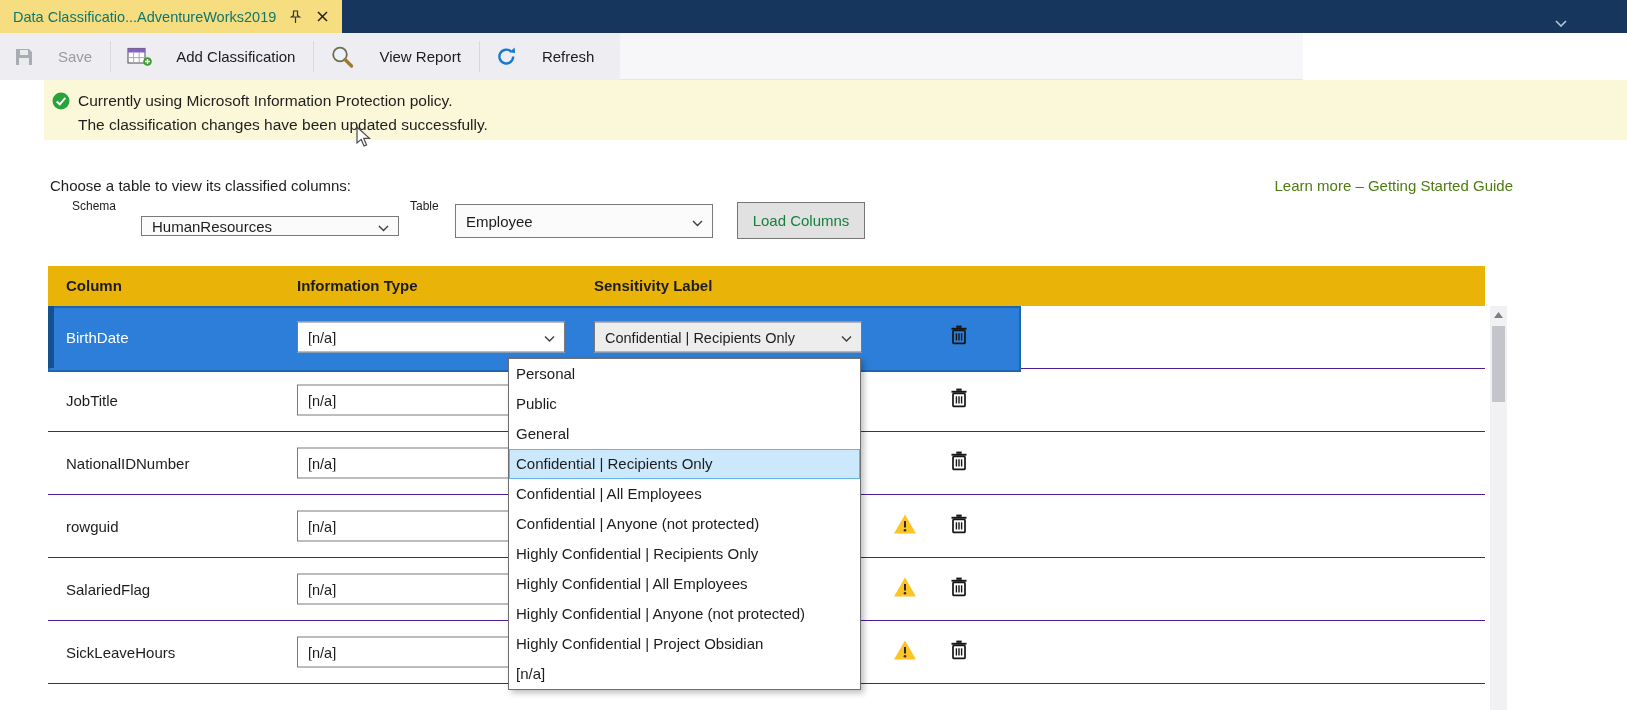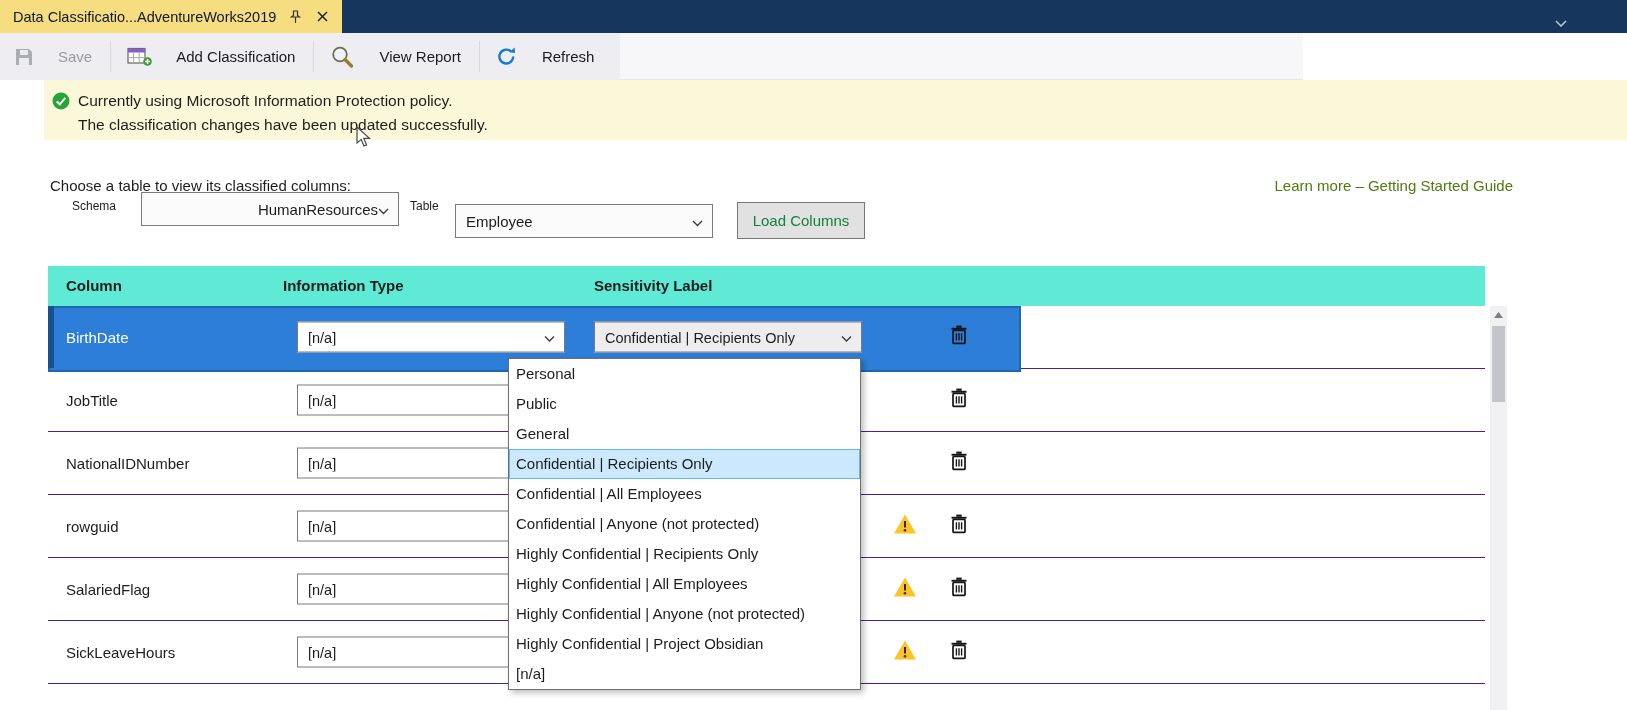--- a/index.html
+++ b/index.html
@@ -3,21 +3,21 @@
 <meta charset="utf-8">
 <style>
   * { margin:0; padding:0; box-sizing:border-box; }
   html,body { width:1627px; height:710px; }
   body { font-family:"Liberation Sans", sans-serif; background:#ffffff; color:#1d1d1d; overflow:hidden; }
   .screen { position:relative; width:1627px; height:710px; background:#fff; overflow:hidden; }
 
   
   .tabbar { position:absolute; left:0; top:0; width:1627px; height:33px; background:#17365d; }
   .doc-tab { position:absolute; left:0; top:0; height:33px; display:flex; align-items:center; gap:11px;
-             padding:0 12px 0 13px; background:#f5dd80; color:#0f172a; font-size:14.5px; cursor:default; }
+             padding:0 12px 0 13px; background:#f5dd80; color:#0f766e; font-size:14.5px; cursor:default; }
   .doc-tab .tab-label { white-space:nowrap; }
   .tab-icon-btn { display:flex; align-items:center; justify-content:center; width:16px; height:16px; }
   .tabbar-chevron { position:absolute; right:60px; top:13px; }
 
   
   .toolbar { position:absolute; left:0; top:33px; width:1303px; height:47px; background:#f7f7f9; border-bottom:1px solid #e6e6ea; }
   .toolbar-inner { position:absolute; left:0; top:0; width:620px; height:47px; background:#eeeef2;
                    display:flex; align-items:stretch; }
   .tb-btn { display:flex; align-items:center; gap:24px; padding:0 16px 0 14px; font-size:15px; color:#1c1c1c; cursor:default; }
   .tb-btn .tb-icon { display:flex; align-items:center; }
@@ -34,31 +34,31 @@
 
   
   .prompt { position:absolute; left:50px; top:177px; font-size:15px; }
   .learn-link { position:absolute; right:114px; top:177px; font-size:15px; color:#4d7c0f; cursor:pointer; white-space:nowrap; }
   .fld-label { position:absolute; font-size:12px; top:199px; }
   .lbl-schema { left:72px; }
   .lbl-table { left:410px; }
   .combo { display:flex; align-items:center; justify-content:space-between; background:#fbfbfb;
            border:1px solid #7a7a7a; padding:0 9px 0 10px; font-size:15px; cursor:default; }
   .combo .combo-text { white-space:nowrap; overflow:hidden; }
-  .combo-schema { position:absolute; left:141px; top:192px; width:258px; height:34px;justify-content:flex-end; }
+  .combo-schema { position:absolute; left:141px; top:216px; width:258px; height:20px; }
   .combo-table  { position:absolute; left:455px; top:204px; width:258px; height:34px; }
   .load-btn { position:absolute; left:737px; top:202px; width:128px; height:37px; background:#e1e1e1;
               border:1px solid #767676; font-size:15px; font-family:"Liberation Sans", sans-serif;
               color:#15803d; cursor:pointer; }
 
   
-  .grid-header { position:absolute; left:48px; top:266px; width:1437px; height:40px; background:#5eead4;text-decoration:underline; }
+  .grid-header { position:absolute; left:48px; top:266px; width:1437px; height:40px; background:#eab308;text-decoration:underline; }
   .grid-header .h { position:absolute; top:11px; font-size:15px; font-weight:bold; }
   .h-col  { left:18px; }
-  .h-info { left:235px; }
+  .h-info { left:249px; }
   .h-sens { left:546px; }
 
   .grid-rows { position:absolute; left:48px; top:306px; width:1437px; }
   .grid-row { position:relative; height:63px; border-bottom:1px solid #4c1d95; }
   .grid-row > * { position:absolute; z-index:2; }
   .grid-row .col-name { left:18px; top:50%; transform:translateY(-50%); font-size:15px; }
   .grid-row .info-combo { left:249px; top:50%; transform:translateY(-50%); width:268px; height:31px; background:#fff; font-size:14.5px; }
   .grid-row .sens-combo { left:546px; top:50%; transform:translateY(-50%); width:268px; height:31px; background:#ededed; font-size:14.5px; display:none; }
   .grid-row.show-sens .sens-combo { display:flex; }
   .grid-row .warn-wrap { left:845px; top:50%; transform:translateY(-50%); display:none; }

